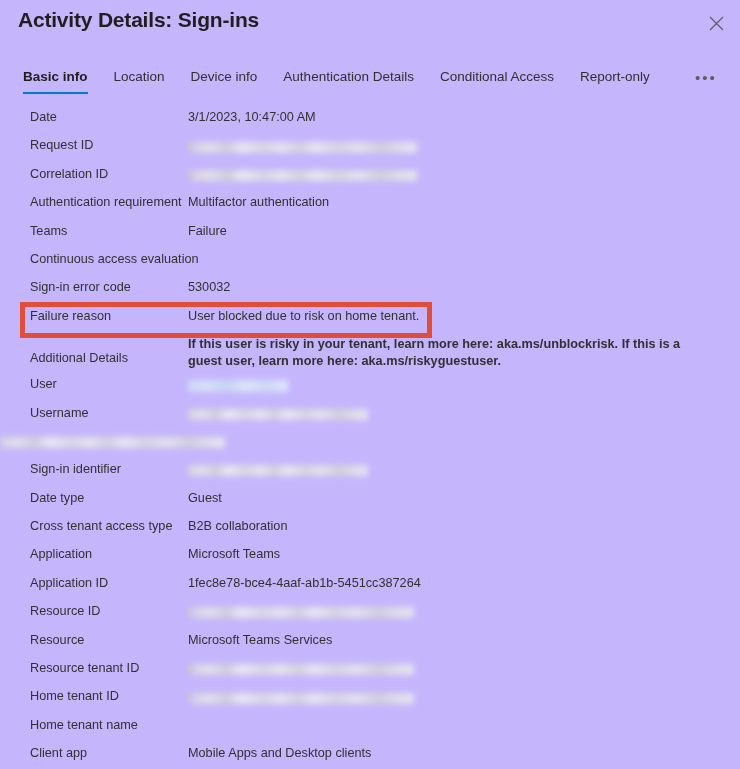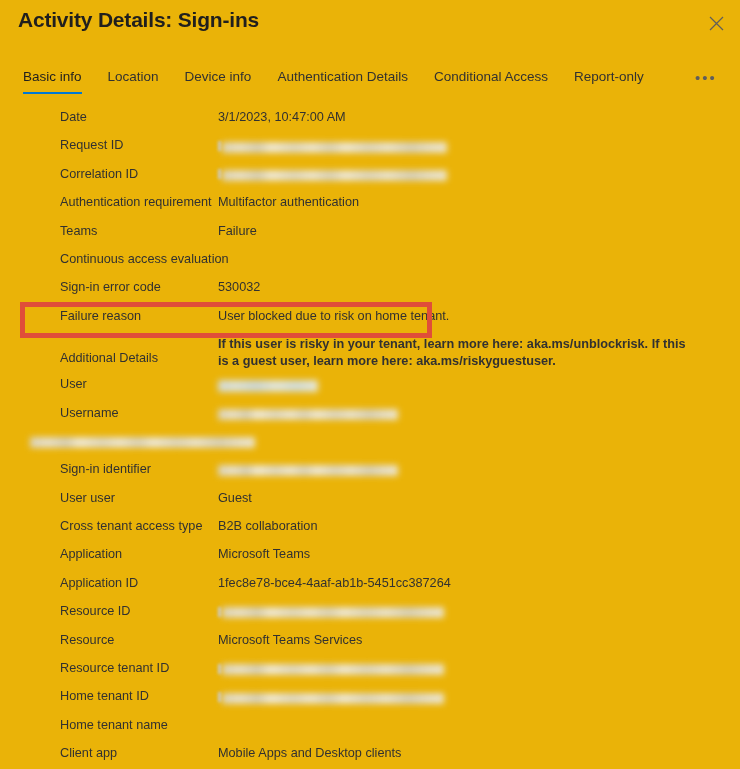--- a/index.html
+++ b/index.html
@@ -13,21 +13,21 @@
     overflow: hidden;
     font-family: "Liberation Sans", sans-serif;
     color: #323130;
     -webkit-font-smoothing: antialiased;
   }
 
   #panel {
     position: relative;
     width: 740px;
     height: 769px;
-    background: #eab308;
+    background: #c4b5fd;
   }
 
   
   .header {
     position: absolute;
     top: 0;
     left: 0;
     right: 0;
     height: 56px;
   }
@@ -77,21 +77,21 @@
     position: relative;
     font-size: 13.5px;
     color: #323130;
     padding: 0 13px 8px 13px;
     cursor: pointer;
     white-space: nowrap;
     line-height: 18px;
   }
   .tab:first-child { padding-left: 5px; }
   .tab.active {
-    font-weight: 400;
+    font-weight: 700;
     color: #201f1e;
   }
   .tab.active::after {
     content: "";
     position: absolute;
     left: 5px;
     right: 13px;
     bottom: 0;
     height: 2px;
     background: #0078d4;
@@ -112,21 +112,20 @@
     line-height: 1;
   }
 
   
   .details {
     position: absolute;
     top: 106px;
     left: 0;
     right: 0;
     bottom: 0;
-    margin-left: 30px;
   }
   .row {
     position: relative;
     display: flex;
     align-items: flex-start;
     min-height: 28.4px;
     padding-top: 3px;
     box-sizing: border-box;
   }
   .row-label {
@@ -268,21 +267,21 @@
         <div class="row-value"><span class="redact grey" style="width: 180px;"></span></div>
       </div>
       <div class="row">
         <div class="row-value"><span class="redact grey" style="width: 225px;"></span></div>
       </div>
       <div class="row">
         <div class="row-label">Sign-in identifier</div>
         <div class="row-value"><span class="redact grey" style="width: 180px;"></span></div>
       </div>
       <div class="row">
-        <div class="row-label">User user</div>
+        <div class="row-label">Date type</div>
         <div class="row-value">Guest</div>
       </div>
       <div class="row">
         <div class="row-label">Cross tenant access type</div>
         <div class="row-value">B2B collaboration</div>
       </div>
       <div class="row">
         <div class="row-label">Application</div>
         <div class="row-value">Microsoft Teams</div>
       </div>

